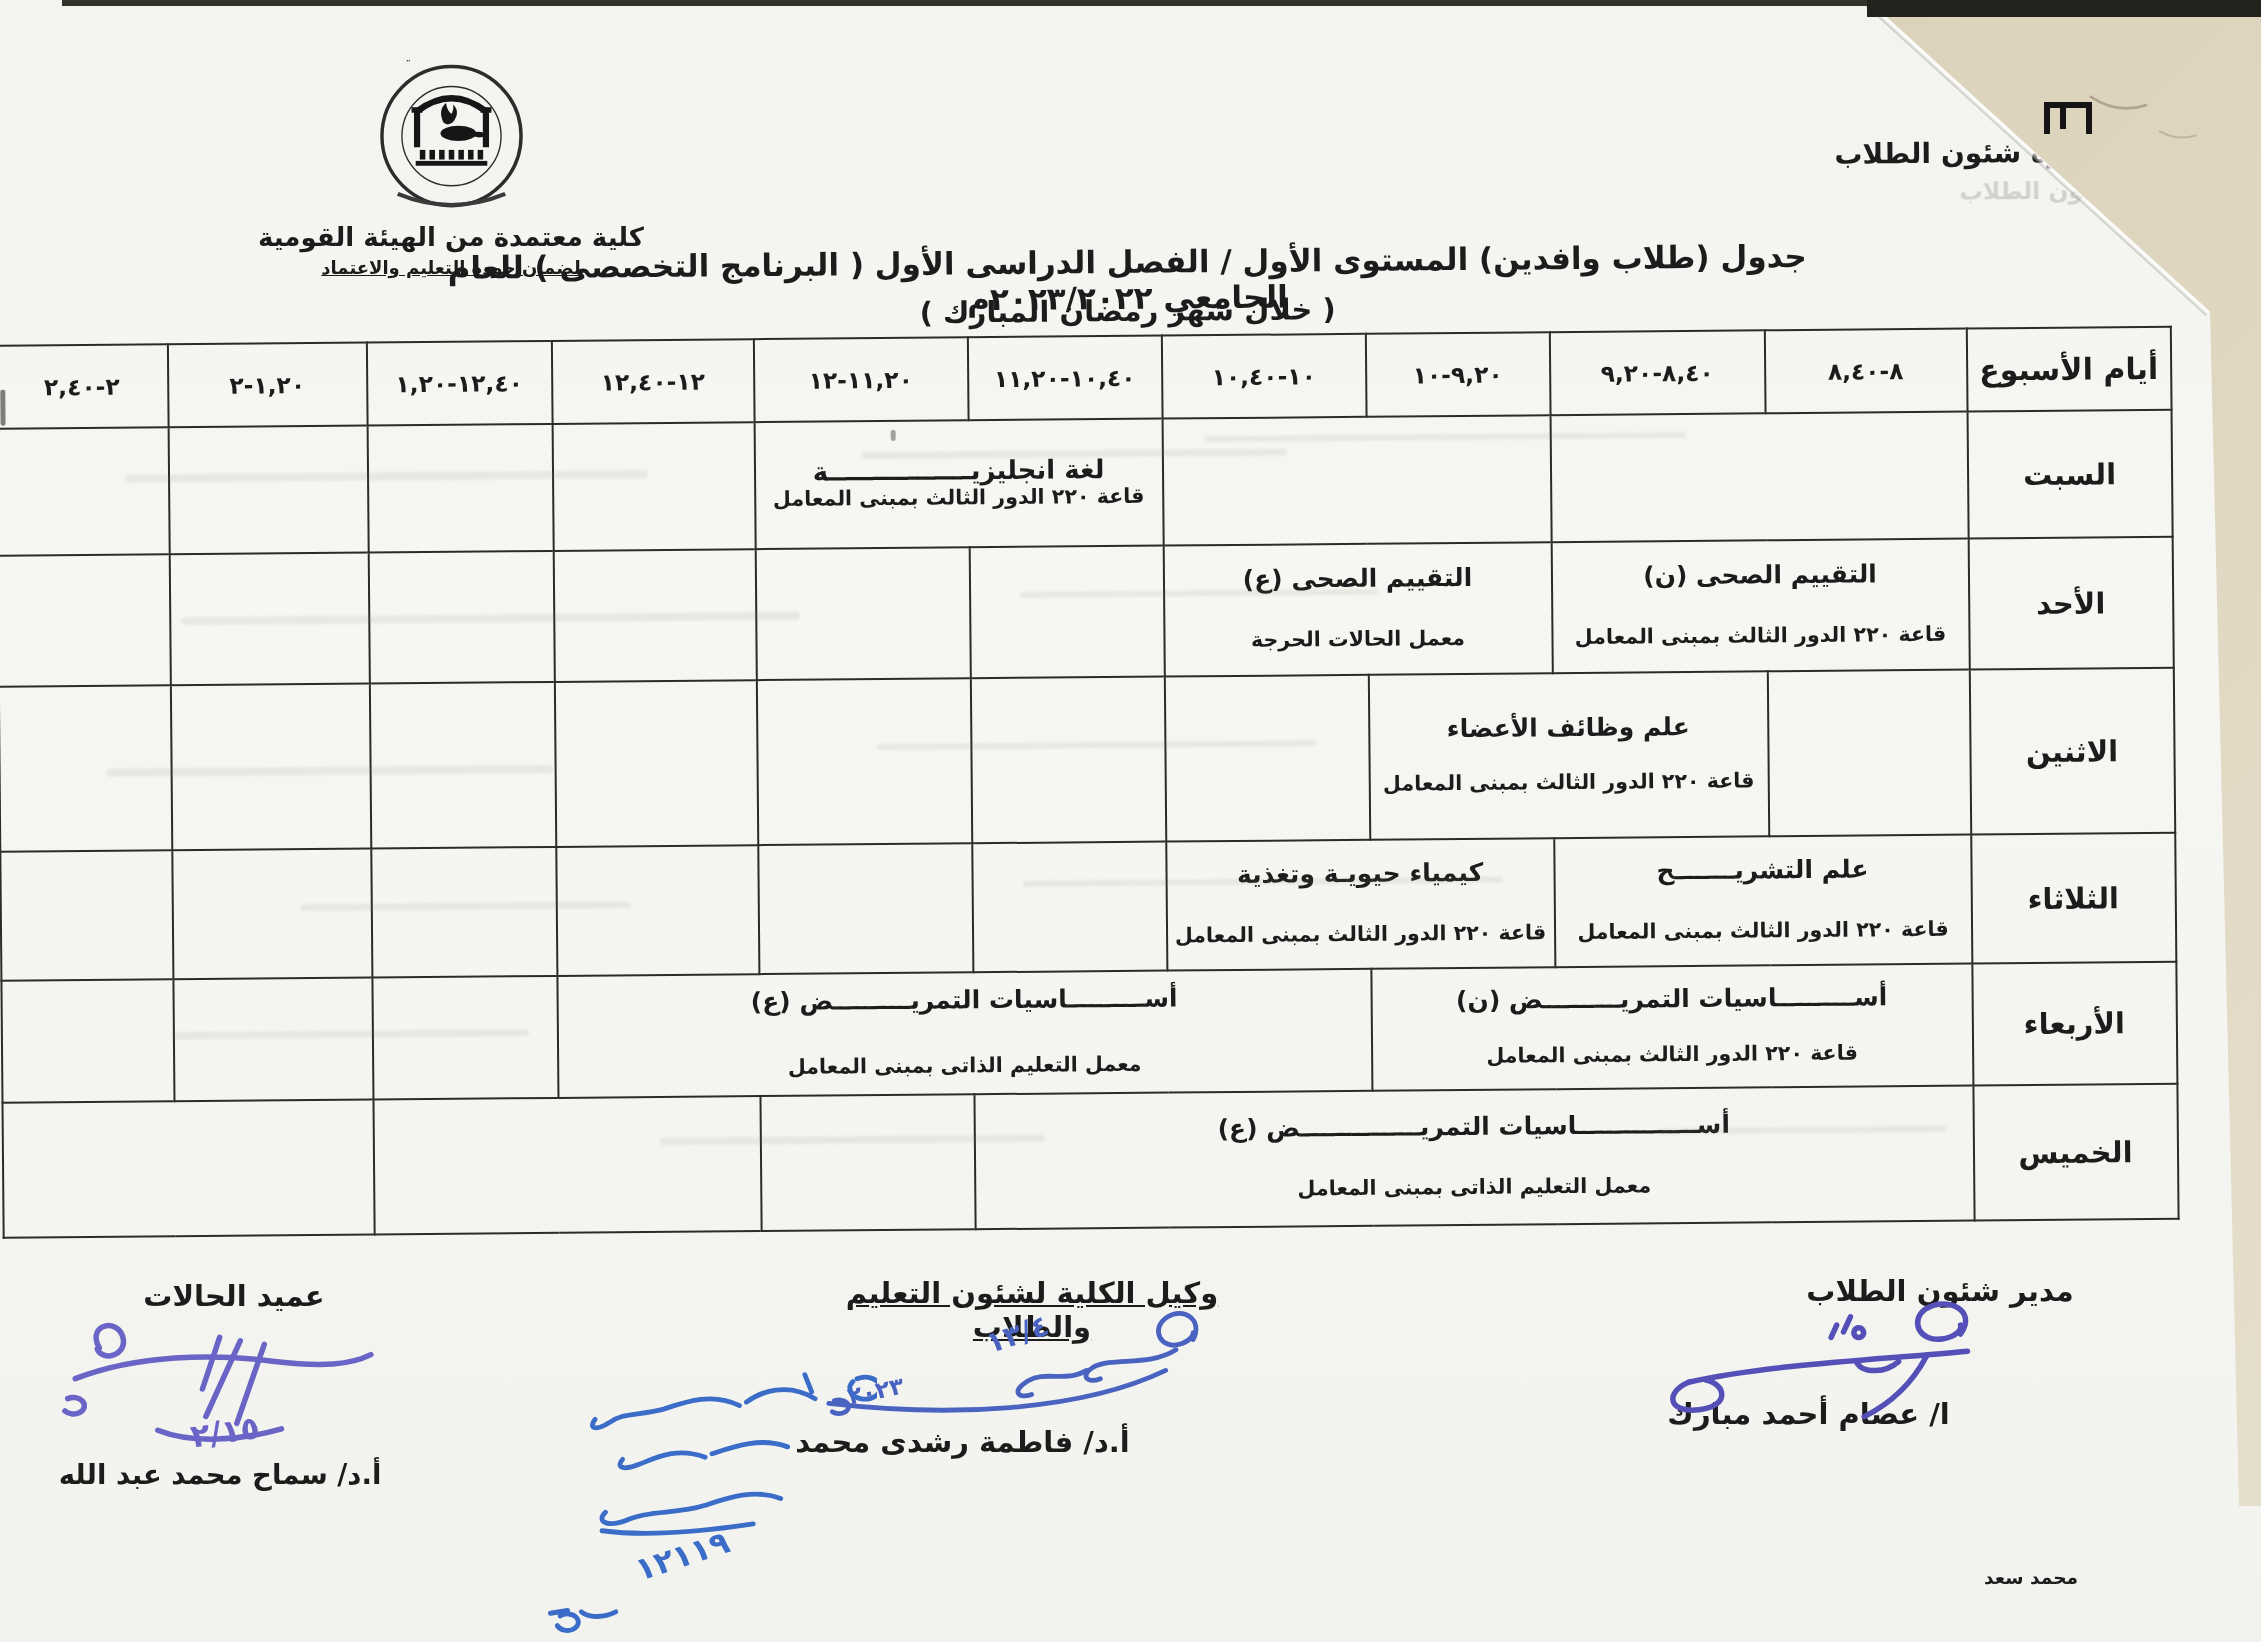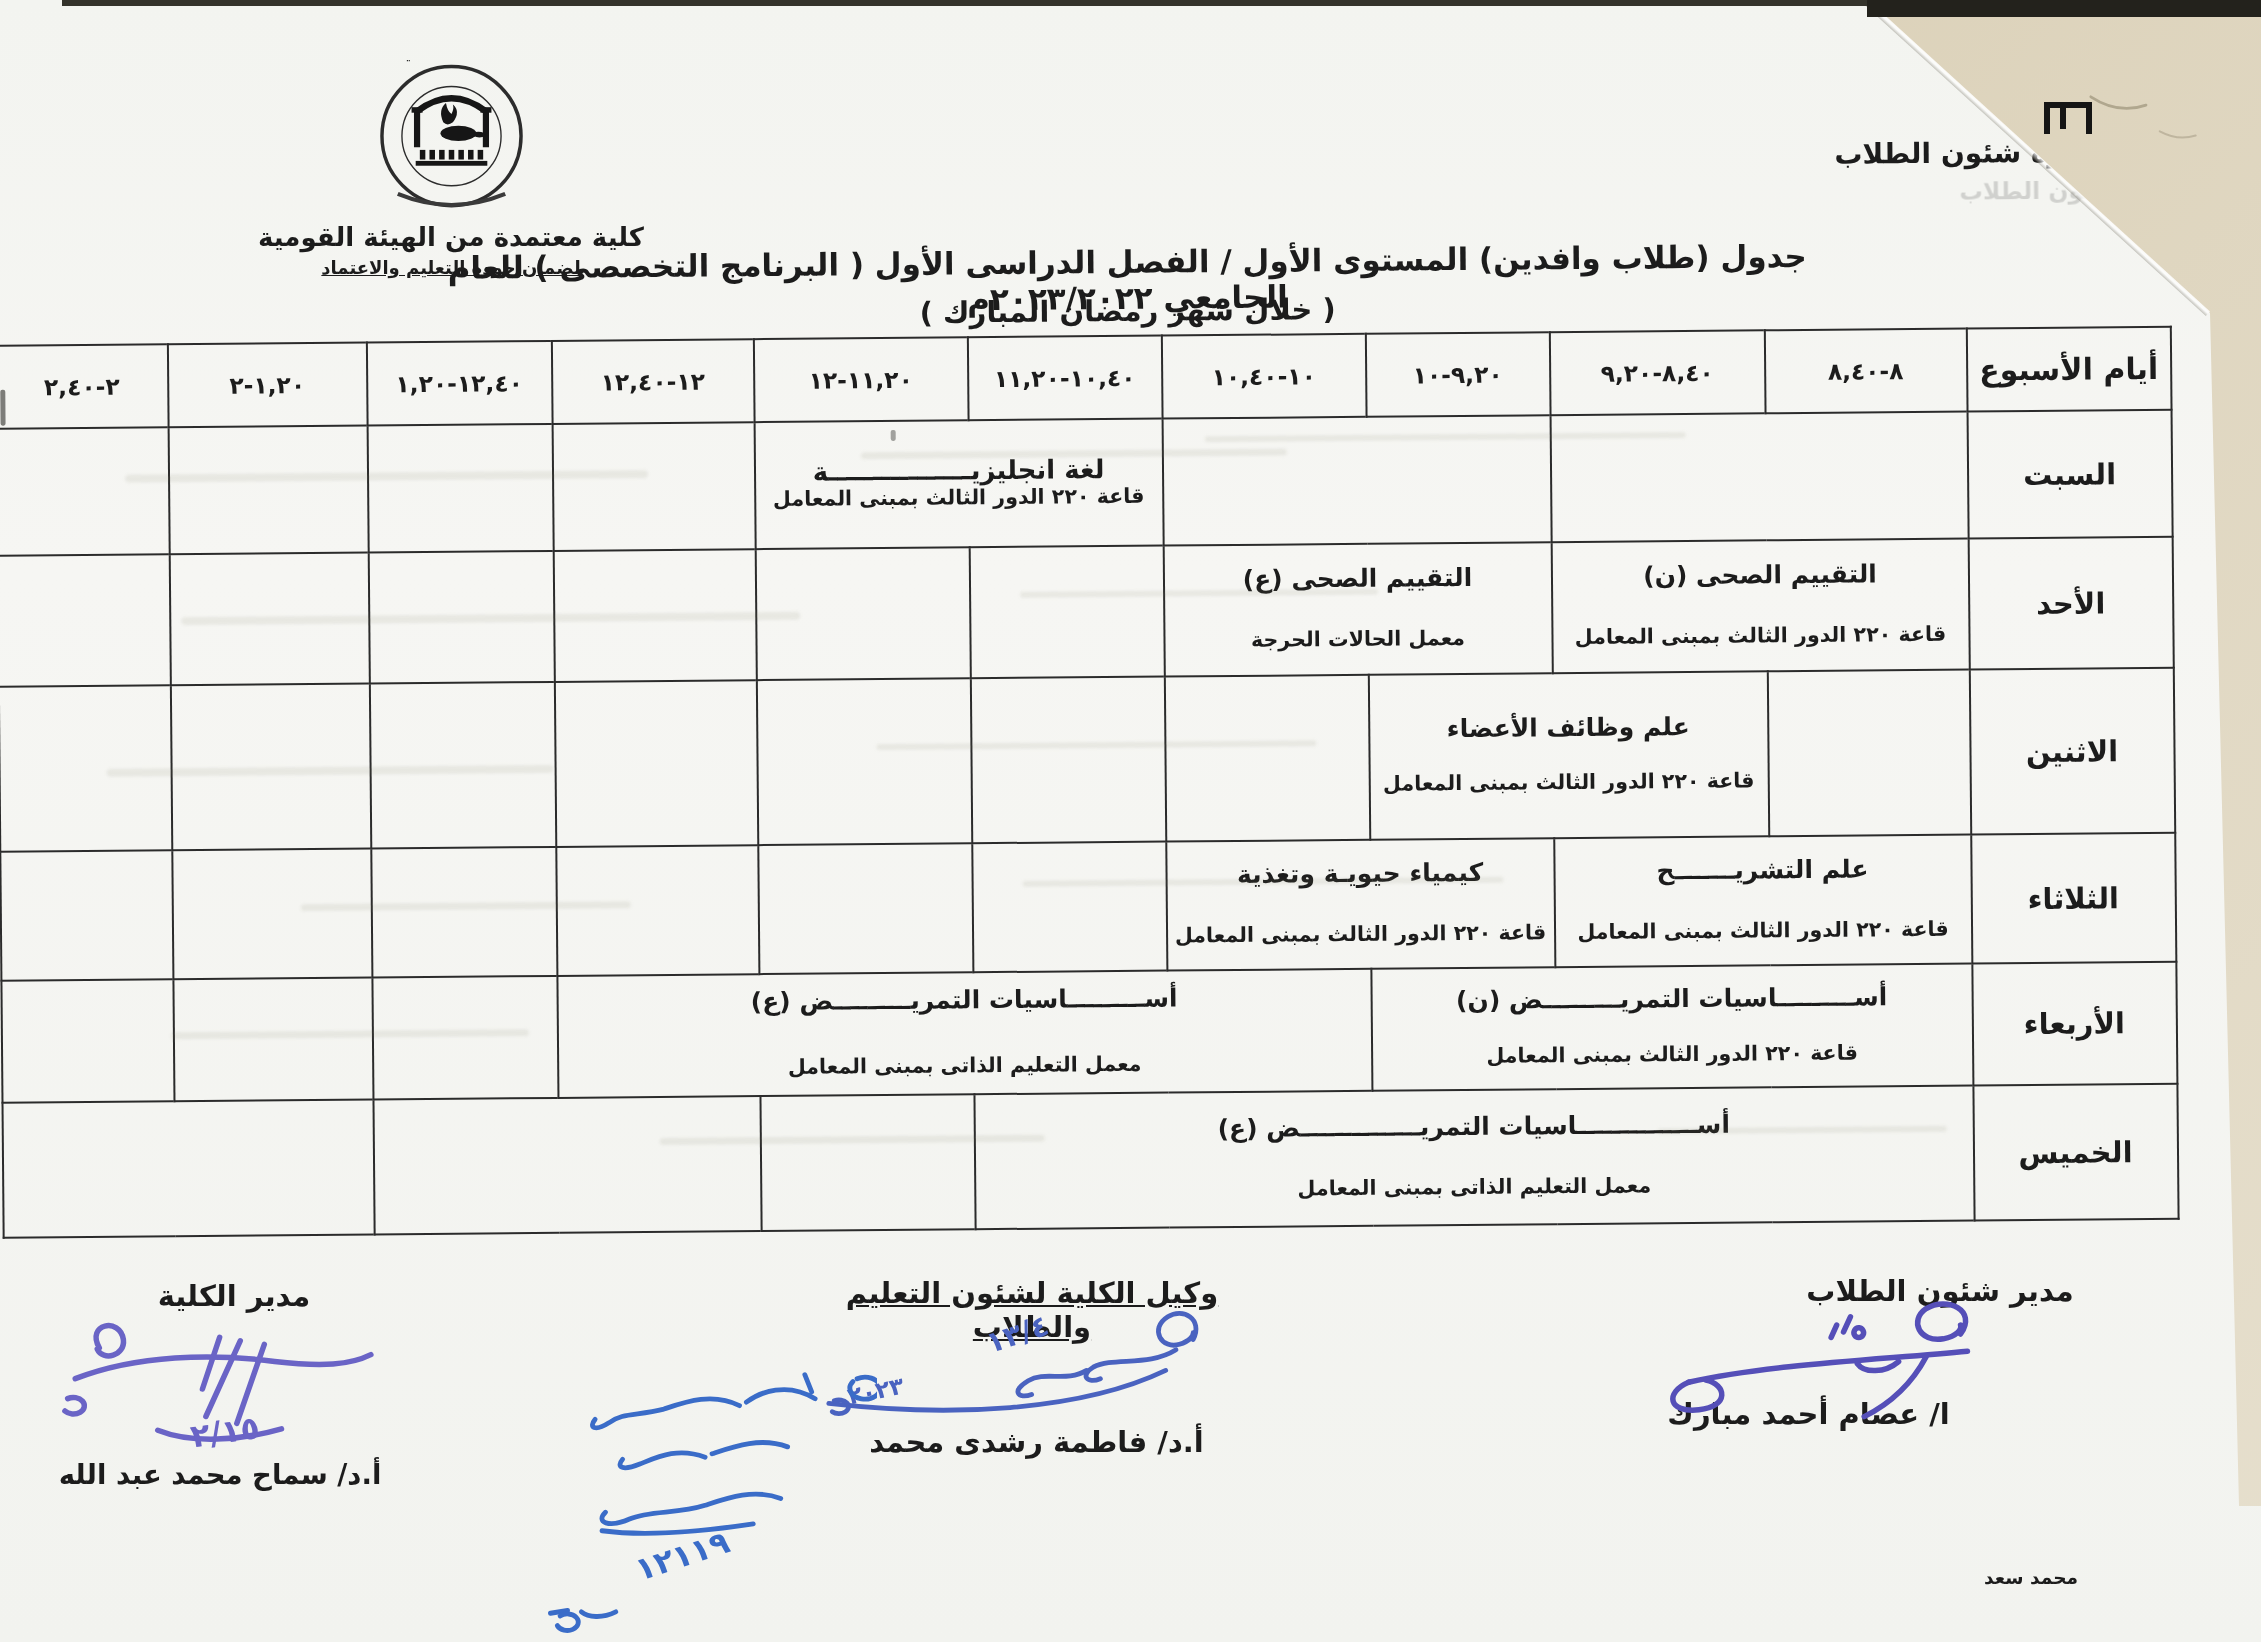--- a/index.html
+++ b/index.html
@@ -276,23 +276,23 @@
   <g fill="none" stroke="#4a63c0" stroke-width="7" stroke-linecap="round">
     <path d="M585 55 C600 25 570 8 548 22 C520 40 540 70 565 62 C580 57 585 50 585 45"></path>
     <path d="M560 70 C520 95 470 80 440 95 C420 107 430 120 450 112"></path>
     <path d="M430 100 C400 118 370 100 345 115 C320 130 330 142 350 135"></path>
     <path d="M545 100 C420 160 230 168 55 148"></path>
     <path d="M60 160 a14 10 0 1 0 3 -16"></path>
   </g>
   <text class="bluehand" x="290" y="75" font-size="42" fill="#4a63c0" transform="rotate(-18 290 75)">١٣/٤</text>
   <text class="bluehand" x="85" y="150" font-size="34" fill="#4a63c0" transform="rotate(-12 85 150)">٢٠٢٣</text>
 </svg>
-<div class="abs ar center signame" style="left:844px;top:1425px;width:385px;z-index:1;">أ.د/ فاطمة رشدى محمد</div>
-
-<div class="abs ar center sigtitle" style="left:62px;top:1279px;width:344px;z-index:1;">مدير الكلية</div>
+<div class="abs ar center signame" style="left:770px;top:1425px;width:385px;z-index:1;">أ.د/ فاطمة رشدى محمد</div>
+
+<div class="abs ar center sigtitle" style="left:62px;top:1279px;width:344px;z-index:1;">عميد الحالات</div>
 <svg class="abs" style="left:34px;top:1303px;width:385px;height:172px;z-index:2;" viewBox="0 0 560 240">
   <g fill="none" stroke="#6a64c6" stroke-width="8" stroke-linecap="round">
     <path d="M95 60 C75 25 125 15 130 48 C133 72 100 80 92 62"></path>
     <path d="M60 105 C150 70 260 68 350 80 C420 88 460 85 490 70"></path>
     <path d="M300 50 L250 160"></path>
       <path d="M335 55 L295 170"></path>
       <path d="M270 45 L245 120"></path>
     <path d="M45 152 a16 12 0 1 0 4 -18"></path>
     <path d="M180 180 C230 200 300 195 360 178"></path>
   </g>

